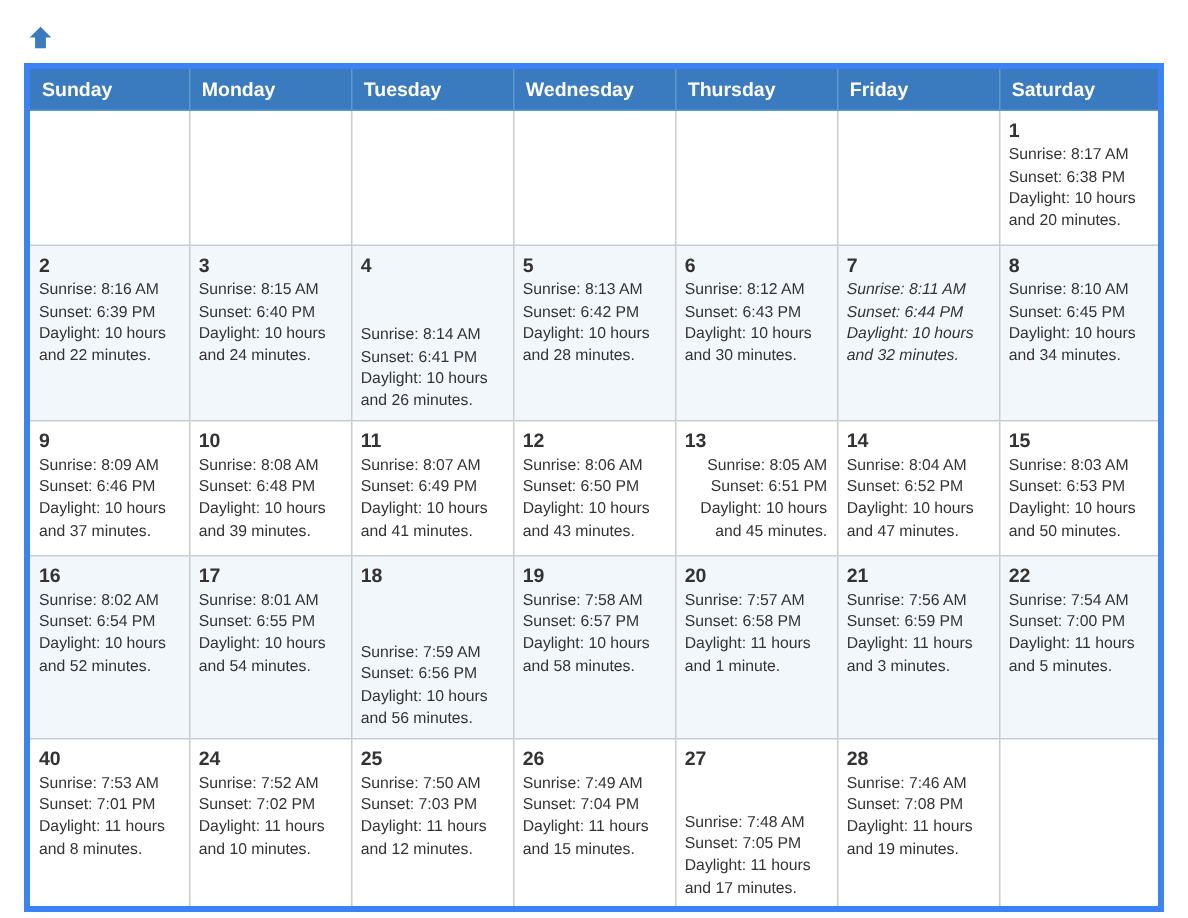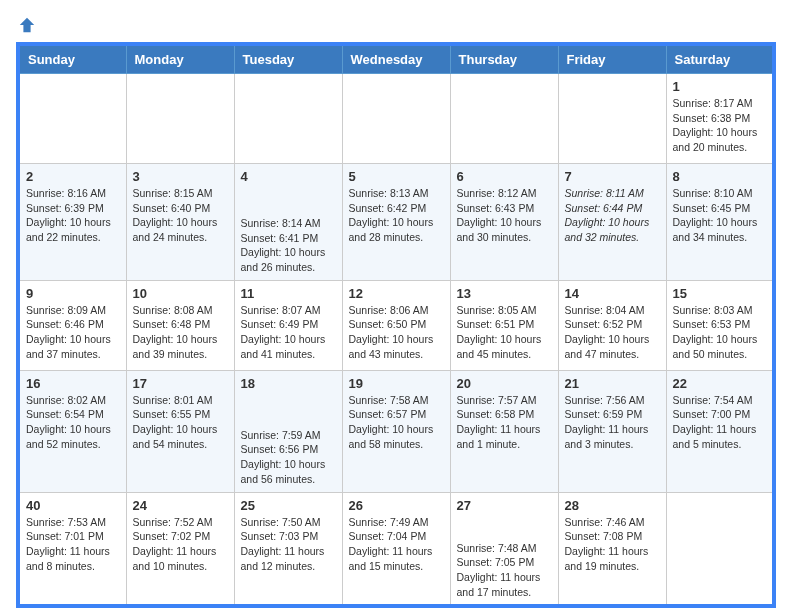--- a/index.html
+++ b/index.html
@@ -210,21 +210,21 @@
 Daylight: 10 hours and 41 minutes.</div>
         </td>
         <td>
           <span class="day-num">12</span>
           <div class="day-info" style="white-space: pre-line;">Sunrise: 8:06 AM
 Sunset: 6:50 PM
 Daylight: 10 hours and 43 minutes.</div>
         </td>
         <td>
           <span class="day-num">13</span>
-          <div class="day-info" style="white-space: pre-line;">Sunrise: 8:05 AM
+          <div class="day-info" style="white-space: pre-line; text-align: right;">Sunrise: 8:05 AM
 Sunset: 6:51 PM
 Daylight: 10 hours and 45 minutes.</div>
         </td>
         <td>
           <span class="day-num">14</span>
           <div class="day-info" style="white-space: pre-line;">Sunrise: 8:04 AM
 Sunset: 6:52 PM
 Daylight: 10 hours and 47 minutes.</div>
         </td>
         <td>

